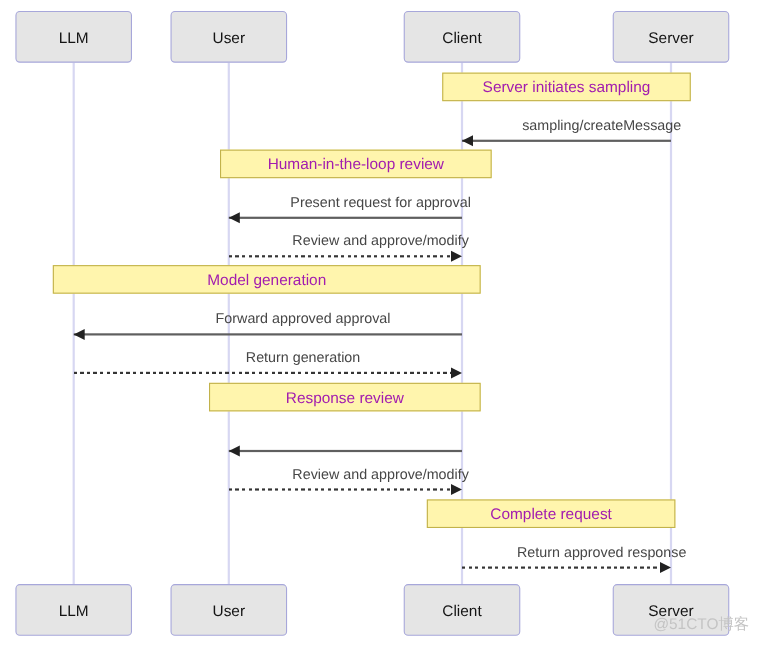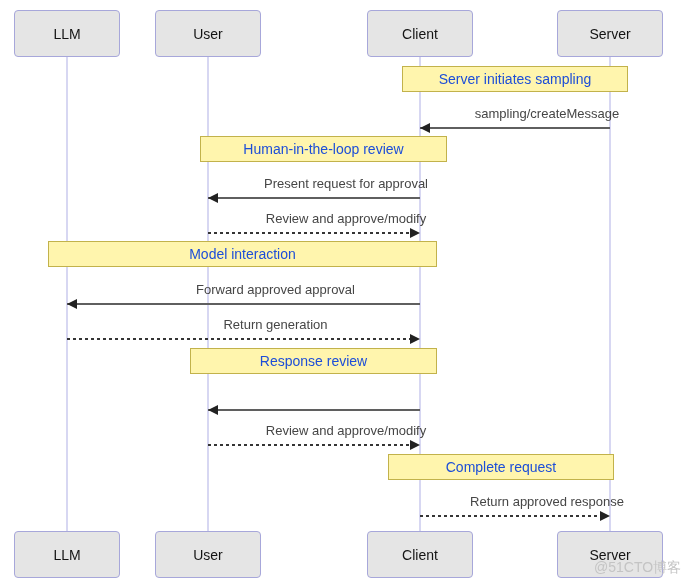--- a/index.html
+++ b/index.html
@@ -24,21 +24,21 @@
     position:absolute;
     top:57px;height:474px;width:2px;
     background:#d7d7f2;
   }
   .note{
     position:absolute;
     height:26px;
     background:#fff5ad;
     border:1px solid #c2b24b;
     display:flex;align-items:center;justify-content:center;
-    font-size:14px;color:#1d4ed8;
+    font-size:14px;color:#a21caf;
     box-sizing:border-box;
   }
   .msg-label{
     position:absolute;
     font-size:13px;color:#464646;
     text-align:center;
     white-space:nowrap;
     margin-left:32px;
   }
   .line-solid{
@@ -105,21 +105,21 @@
 
   <span class="msg-label" style="left:208px;width:212px;top:176px;">Present request for approval</span>
   <div class="line-solid" style="left:208px;top:197px;width:212px;"></div>
   <div class="arrow-left" style="left:208px;top:193px;"></div>
 
   <span class="msg-label" style="left:208px;width:212px;top:211px;">Review and approve/modify</span>
   <div class="line-dashed" style="left:208px;top:232px;width:202px;"></div>
   <div class="arrow-right" style="left:410px;top:228px;"></div>
 
   <div class="note" style="left:48px;top:241px;width:389px;">
-    <span>Model interaction</span>
+    <span>Model generation</span>
   </div>
 
   <span class="msg-label" style="left:67px;width:353px;top:282px;">Forward approved approval</span>
   <div class="line-solid" style="left:67px;top:303px;width:353px;"></div>
   <div class="arrow-left" style="left:67px;top:299px;"></div>
 
   <span class="msg-label" style="left:67px;width:353px;top:317px;">Return generation</span>
   <div class="line-dashed" style="left:67px;top:338px;width:343px;"></div>
   <div class="arrow-right" style="left:410px;top:334px;"></div>
 

